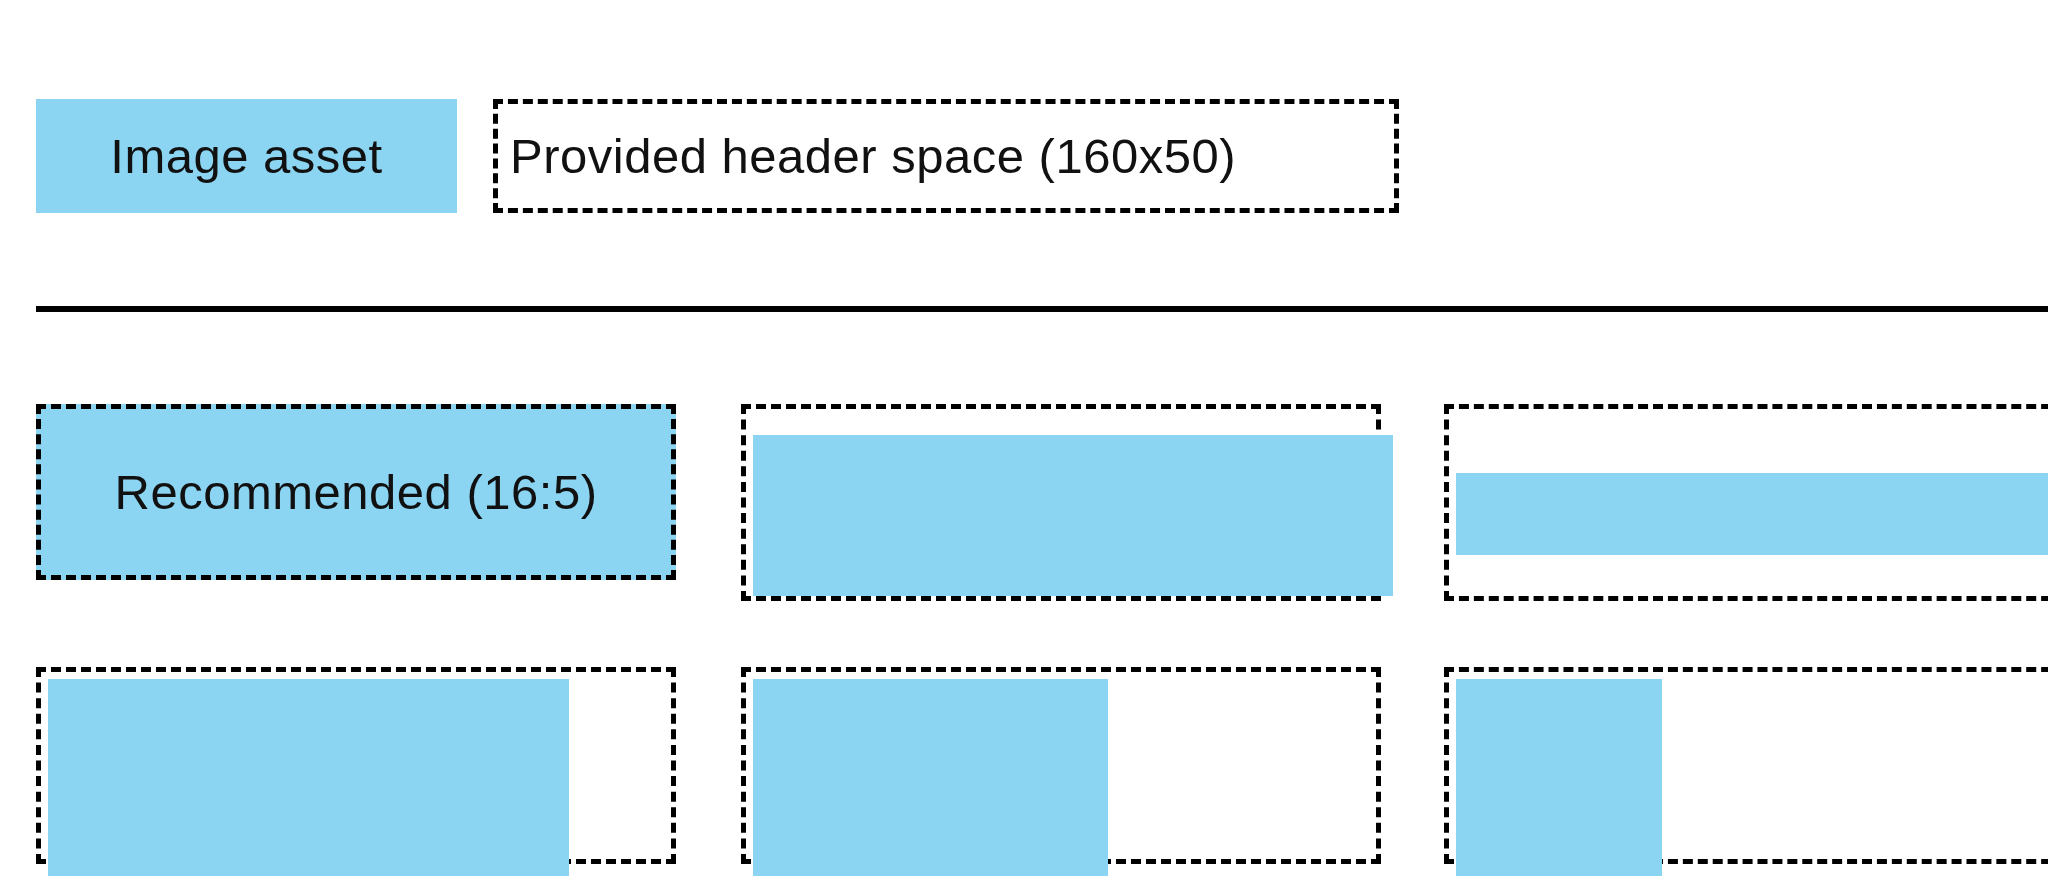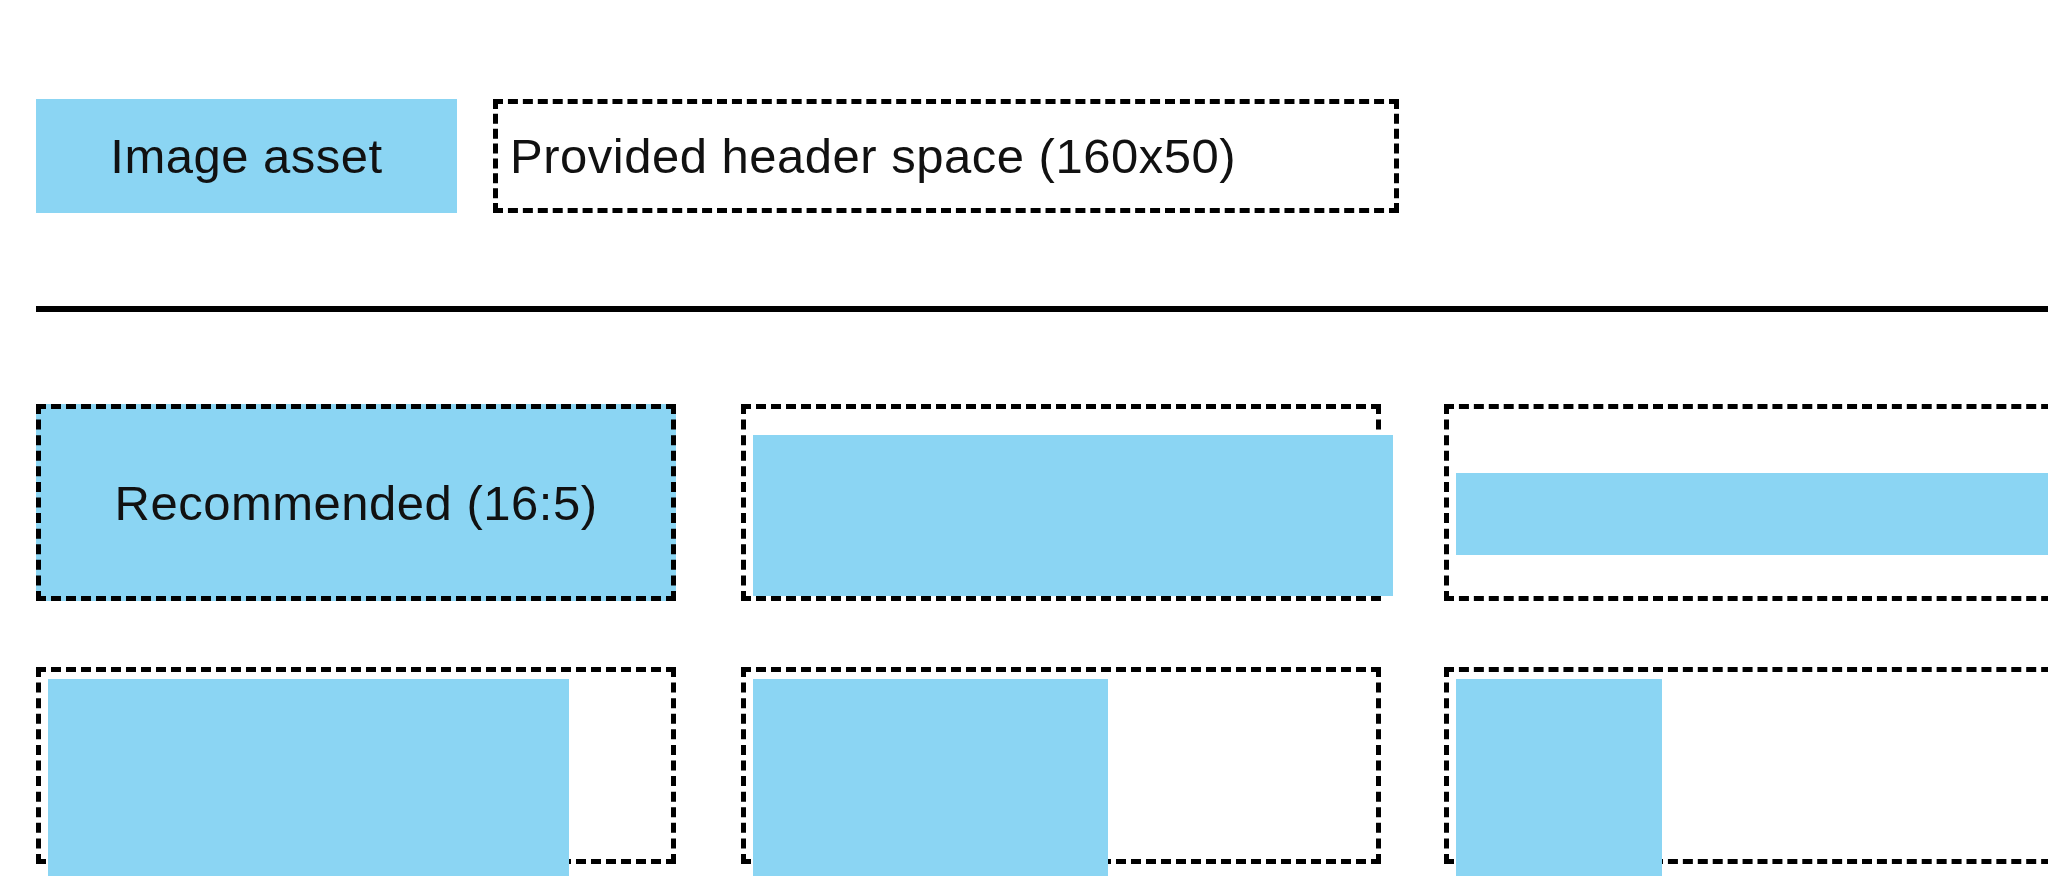--- a/index.html
+++ b/index.html
@@ -34,21 +34,21 @@
 
   
   .ex {
     position: absolute;
     border: 5px dashed var(--line-black);
   }
   .ex.filled {
     background: var(--asset-blue);
     display: flex; align-items: center; justify-content: center;
   }
-  #ex1 { left: 0;      top: 368px; width: 640px; height: 197px; }
+  #ex1 { left: 0;      top: 368px; width: 640px; height: 176px; }
   #ex2 { left: 705px;  top: 368px; width: 640px; height: 197px; }
   #ex3 { left: 1408px; top: 368px; width: 637px; height: 197px; }
   #ex4 { left: 0;      top: 631px; width: 640px; height: 197px; }
   #ex5 { left: 705px;  top: 631px; width: 640px; height: 197px; }
   #ex6 { left: 1408px; top: 631px; width: 637px; height: 197px; }
 
   .fill { position: absolute; background: var(--asset-blue); }
   
   #ex2 .fill { left: -5px; width: calc(100% + 10px); top: 14px;  height: 161px; }
   

